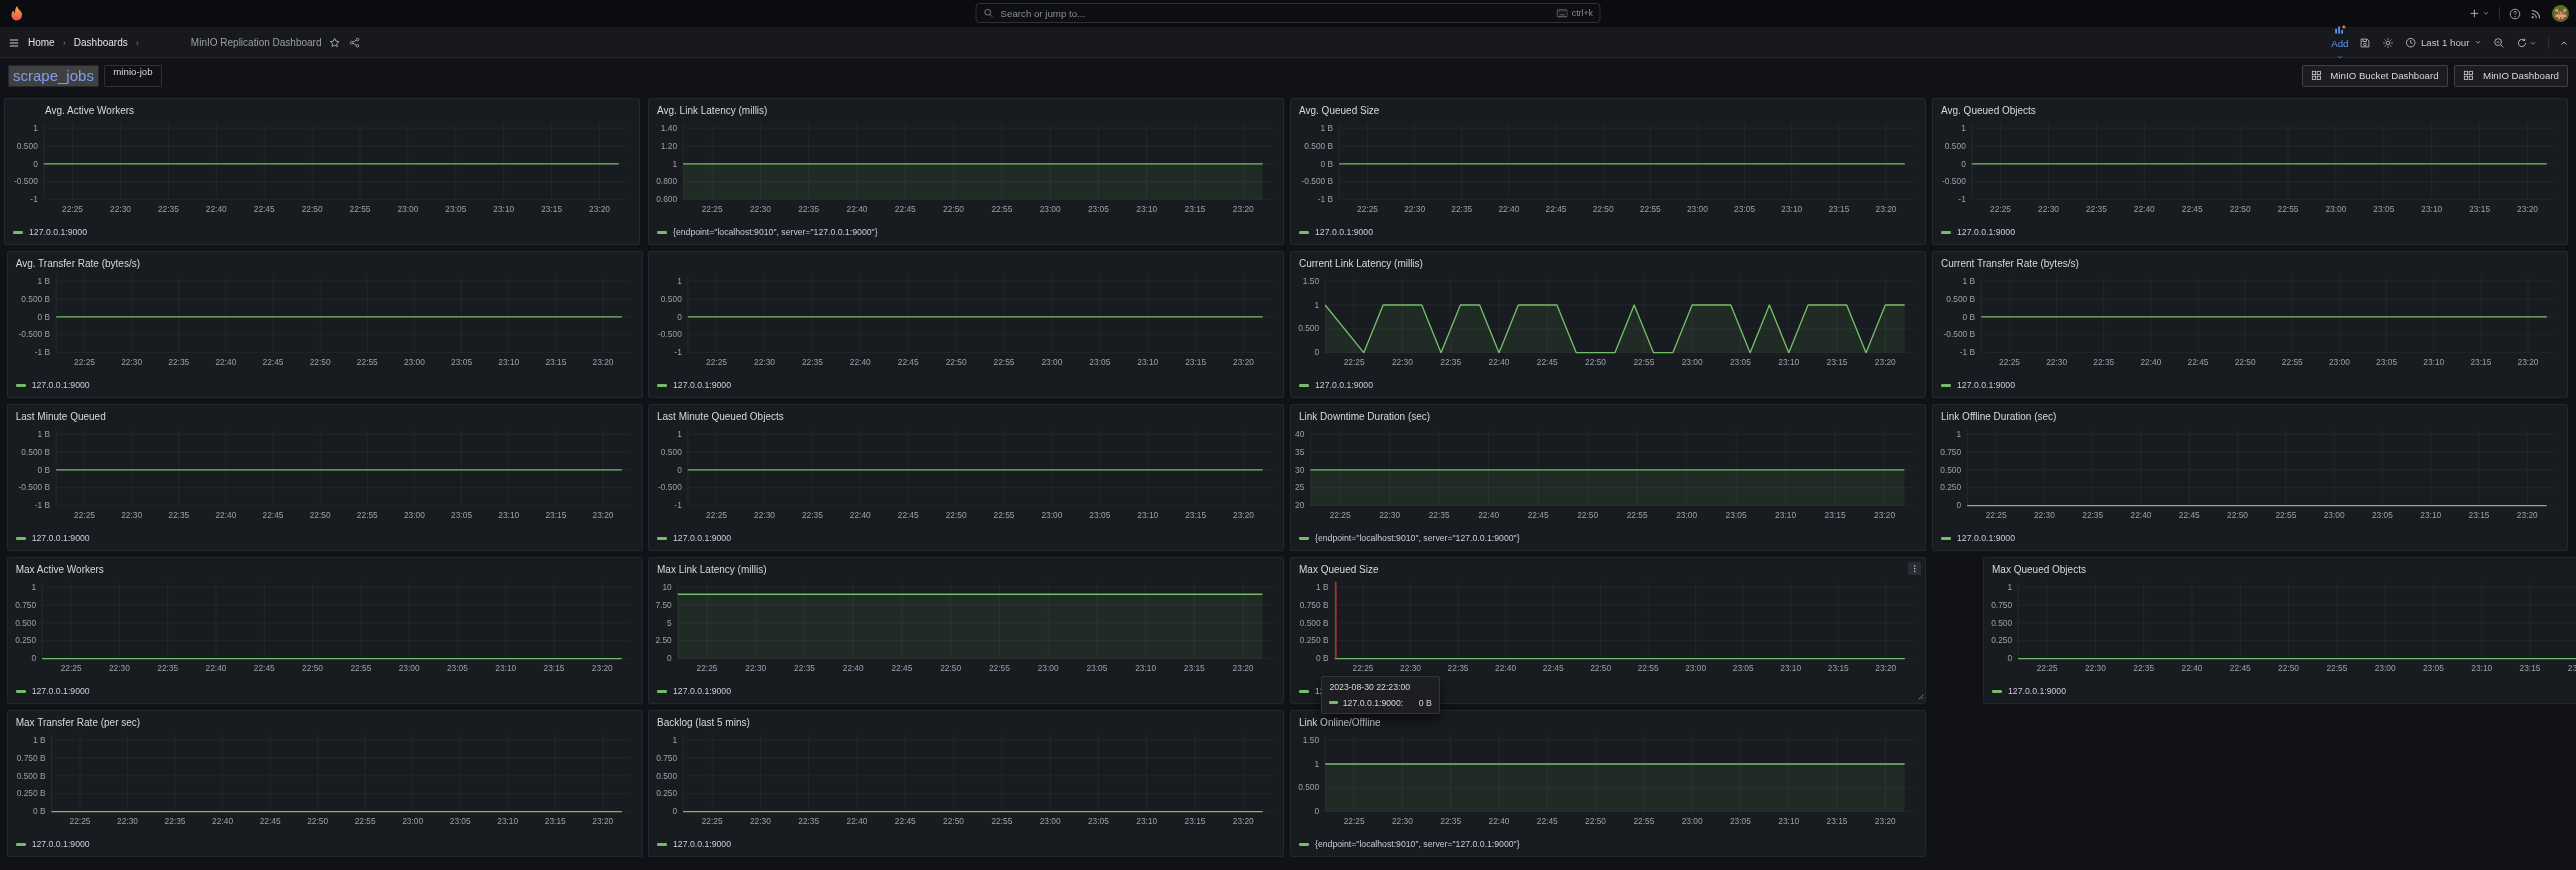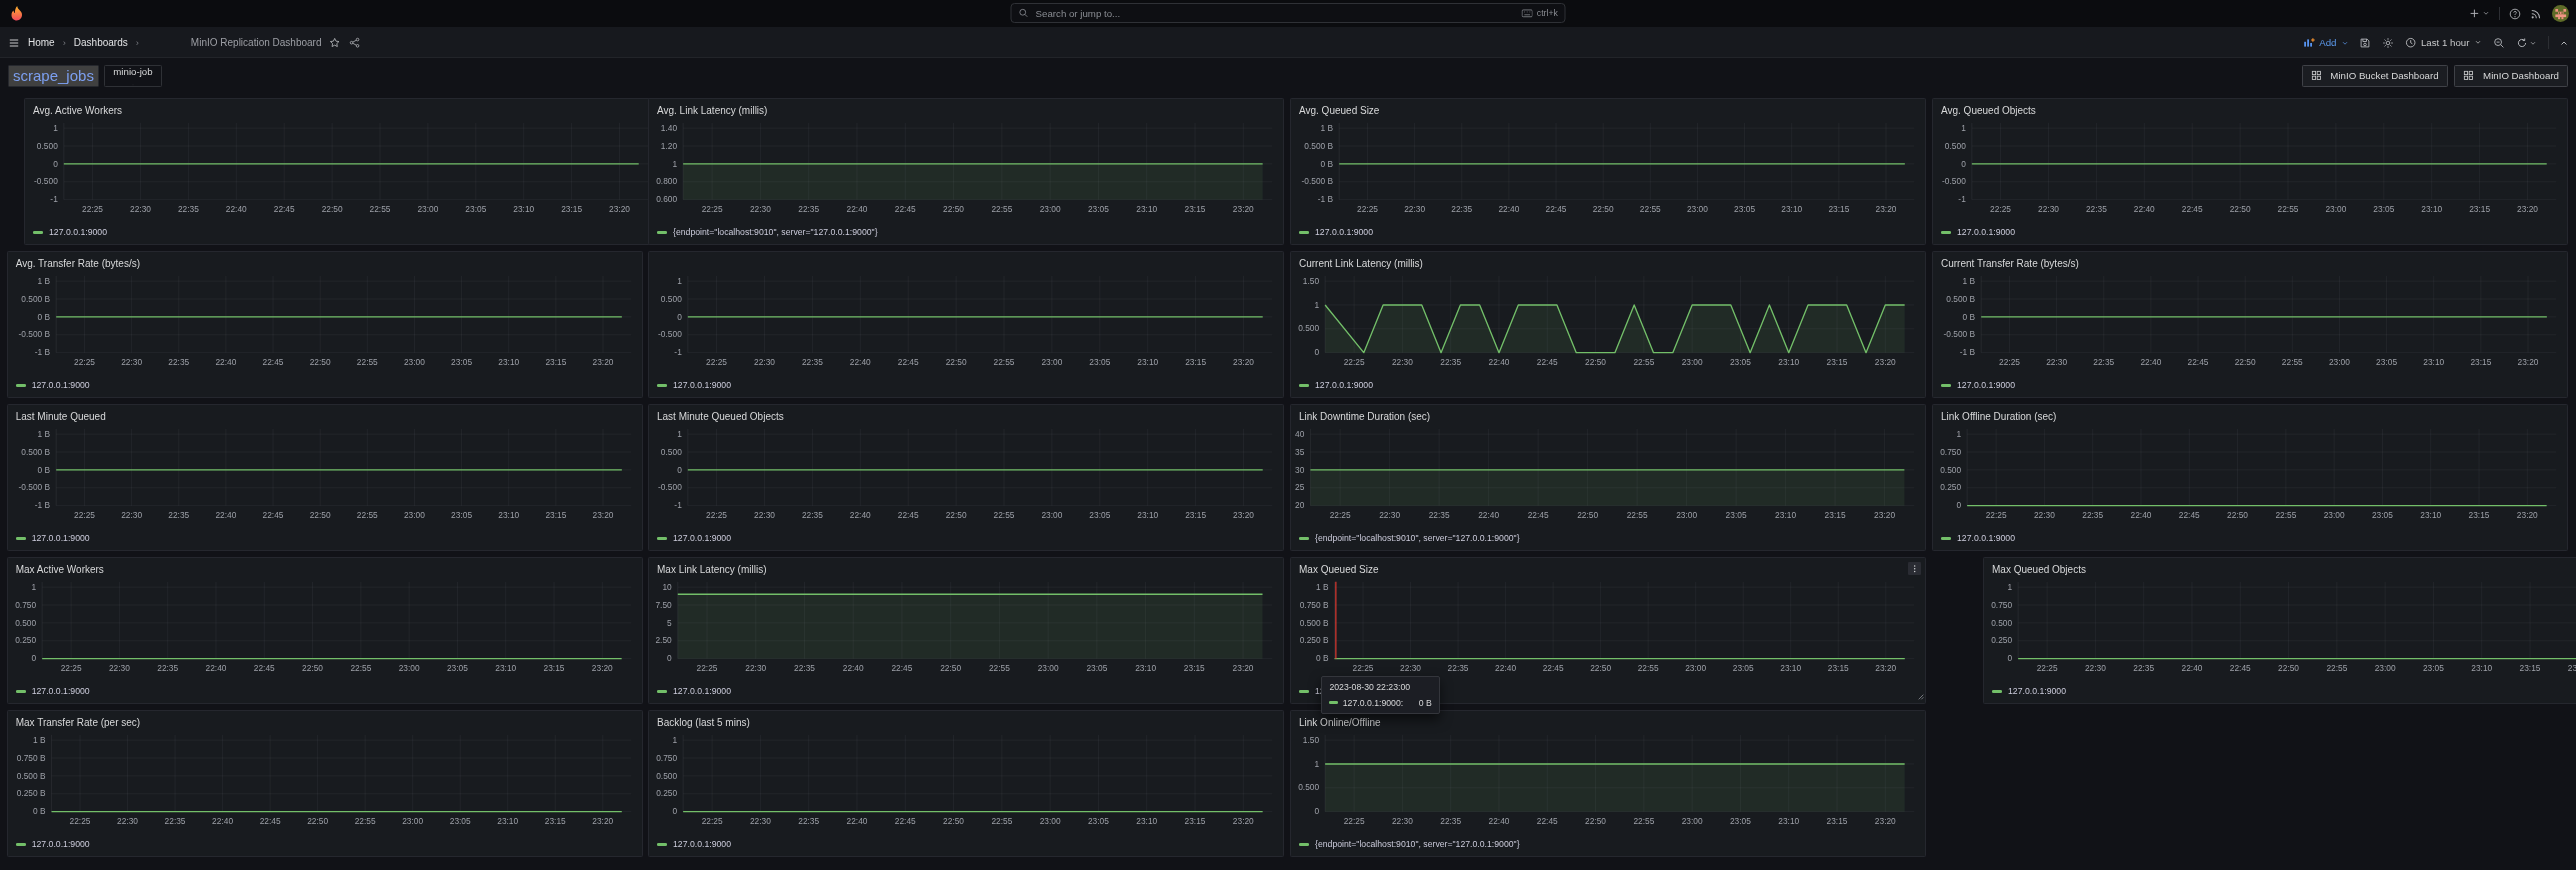--- a/index.html
+++ b/index.html
@@ -2,41 +2,41 @@
 <html style="font-size:10.8px"><head>
 <meta charset="utf-8">
 <style>
   * { box-sizing: border-box; }
   html,body { margin:0; padding:0; width:2576px; height:870px; overflow:hidden;
     background:#111217; color:#d8d9da; font-family:"Liberation Sans",sans-serif; position:relative; }
 
   
   .row1 { position:absolute; left:0; top:0; right:0; height:27px; background:#0b0c0f; }
   .logo { position:absolute; left:8px; top:4.7px; width:17.5px; height:17.5px; }
-  .searchbox { position:absolute; left:50%; top:3.4px; transform:translateX(-50%); width:555px; height:20px;
+  .searchbox { position:absolute; left:50%; top:3.4px; transform:translateX(-50%); width:625px; height:20px;
     background:#0e0f13; border:0.7px solid #2f3136; border-radius:4px; display:flex; align-items:center;
     padding:0 6.7px; gap:5.4px; }
   .searchbox input { flex:1; background:transparent; border:none; outline:none; color:#c7c8ca;
     font-size:9.7px; font-family:inherit; }
   .searchbox input::placeholder { color:#8a8d93; }
   .shortcut { display:flex; align-items:center; gap:4px; color:#8a8d93; font-size:8.7px; white-space:nowrap; }
   .nav-right { position:absolute; right:6.7px; top:0; height:27px; display:flex; align-items:center; gap:9.4px; }
   .icon-btn { display:flex; align-items:center; justify-content:center; gap:1.3px; color:#b0b2b6; cursor:pointer; }
   .vdiv { width:0.7px; height:13.4px; background:#2c2e33; }
   .avatar { width:17.5px; height:17.5px; border-radius:50%; overflow:hidden; }
 
   
   .row2 { position:absolute; left:0; top:27px; right:0; height:31px; background:#17191e;
     border-bottom:0.7px solid #222429; }
   .row2-left { position:absolute; left:8px; top:27px; height:31px; display:flex; align-items:center; gap:8px;text-align:right; }
   .crumb { font-size:10px; color:#e2e3e5; white-space:nowrap; }
   .crumb.current { color:#9d9fa5;padding-left:44px; }
   .crumb-sep { color:#7a7d83; font-size:9.4px; }
   .row2-right { position:absolute; right:6.7px; top:27px; height:31px; display:flex; align-items:center; gap:10.8px; }
-  .add-group { display:flex; align-items:center; gap:4px; color:#5d9bf0; font-size:9.7px; font-weight:500; cursor:pointer; }
+  .add-group { display:flex; align-items:center; gap:4px; color:#5d9bf0; font-size:9.7px; font-weight:500; cursor:pointer;flex-direction:column; }
   .time-group { display:flex; align-items:center; gap:4.7px; color:#c7c8ca; font-size:9.7px; cursor:pointer; }
 
   
   .var-row { position:absolute; left:8px; top:65px; display:flex; gap:5.4px; }
   .var-label { height:21.5px; display:flex; align-items:center; padding:0 4px; background:#404040;
     border:0.7px solid #26282e; border-radius:1.3px; color:#7c9ff0; font-size:15px; }
   .var-value { height:21.5px; display:flex; align-items:center; gap:6.7px; padding:0 8px; background:transparent;
     border:0.7px solid #2f3136; border-radius:1.3px; color:#d8d9da; font-size:9.7px; cursor:pointer;flex-direction:column; }
   .links-row { position:absolute; right:8px; top:65px; display:flex; gap:6.7px; }
   .link-btn { height:21.5px; display:flex; align-items:center; gap:9px; padding:0 8px; background:#1b1d22;
@@ -246,21 +246,21 @@
       <rect x="2.5" y="2.5" width="6" height="6" fill="none" stroke="#c7c8ca" stroke-width="1.6"></rect>
       <rect x="11.5" y="2.5" width="6" height="6" fill="none" stroke="#c7c8ca" stroke-width="1.6"></rect>
       <rect x="2.5" y="11.5" width="6" height="6" fill="none" stroke="#c7c8ca" stroke-width="1.6"></rect>
       <rect x="11.5" y="11.5" width="6" height="6" fill="none" stroke="#c7c8ca" stroke-width="1.6"></rect>
     </svg>
     <span>MinIO Dashboard</span>
   </span>
 </div>
 
 <div id="dashboard">
-  <section class="panel" style="left: 24px; top: 98px;">
+  <section class="panel" style="left: 4px; top: 98px; padding-left: 32px;">
     <h2 class="panel-title">Avg. Active Workers</h2>
     <svg class="chart" preserveAspectRatio="none" viewBox="0 0 947 219">
         <line x1="100.9344262295082" y1="36" x2="100.9344262295082" y2="152" stroke="rgba(204,204,220,0.09)" stroke-width="1"></line>
         <text x="100.9344262295082" y="171" text-anchor="middle" font-size="12.5" fill="#9da0a8">22:25</text>
         <line x1="172.49180327868854" y1="36" x2="172.49180327868854" y2="152" stroke="rgba(204,204,220,0.09)" stroke-width="1"></line>
         <text x="172.49180327868854" y="171" text-anchor="middle" font-size="12.5" fill="#9da0a8">22:30</text>
         <line x1="244.04918032786884" y1="36" x2="244.04918032786884" y2="152" stroke="rgba(204,204,220,0.09)" stroke-width="1"></line>
         <text x="244.04918032786884" y="171" text-anchor="middle" font-size="12.5" fill="#9da0a8">22:35</text>
         <line x1="315.60655737704917" y1="36" x2="315.60655737704917" y2="152" stroke="rgba(204,204,220,0.09)" stroke-width="1"></line>
         <text x="315.60655737704917" y="171" text-anchor="middle" font-size="12.5" fill="#9da0a8">22:40</text>

